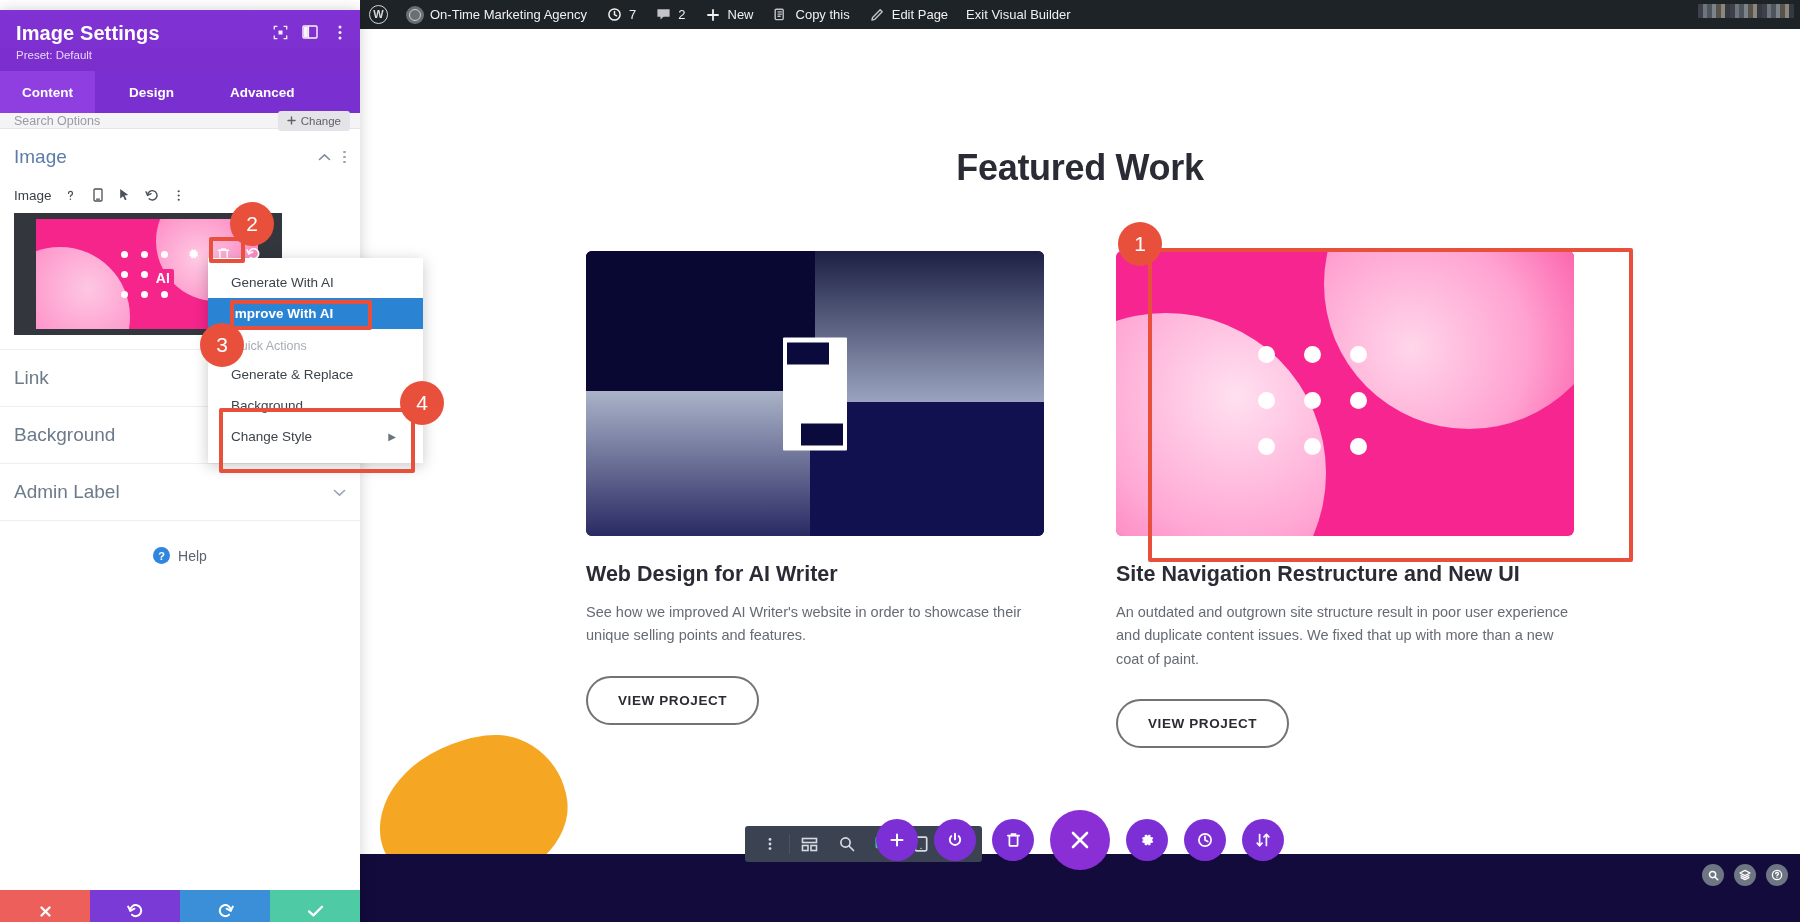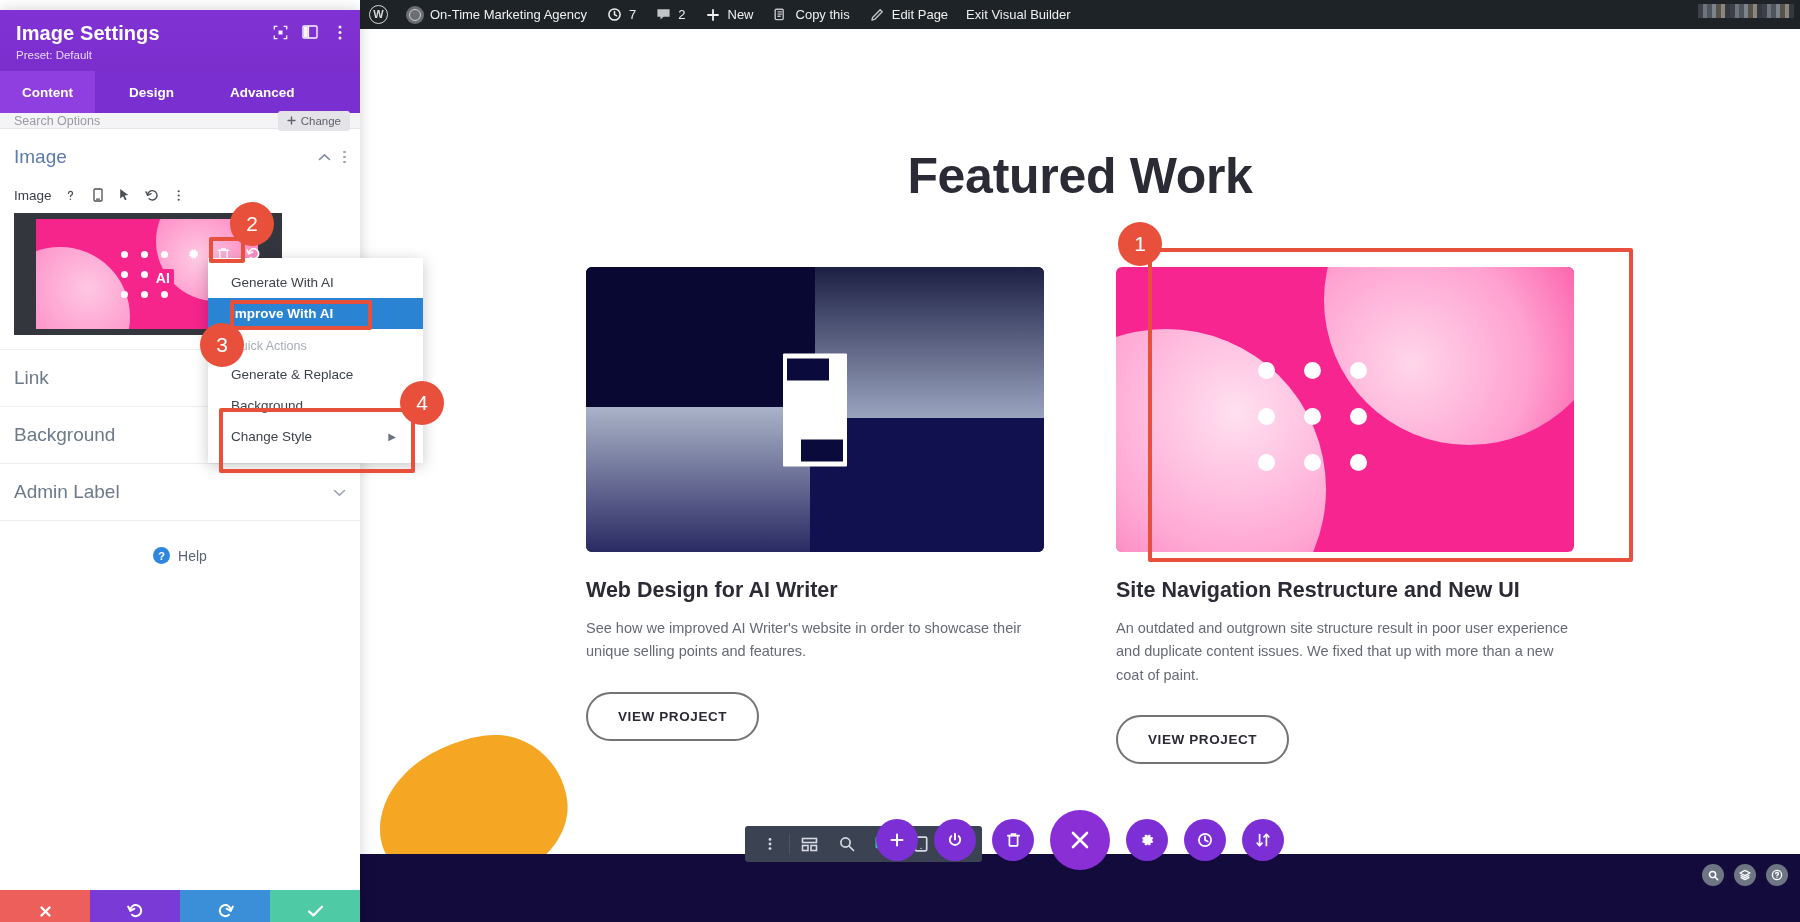--- a/index.html
+++ b/index.html
@@ -187,21 +187,21 @@
   .badge.b2 { left: 230px; top: 202px; }
   .badge.b3 { left: 200px; top: 323px; }
   .badge.b4 { left: 400px; top: 381px; }
 
   
   .canvas {
     position: absolute; left: 360px; top: 29px; right: 0; bottom: 0;
     background: #fff; overflow: hidden;
   }
   .vb-title {
-    text-align: center; font-size: 50px; font-weight: 700; color: #2b2b35;
+    text-align: center; font-size: 36px; font-weight: 700; color: #2b2b35;
     margin-top: 118px; letter-spacing: -.3px;
   }
   .cards {
     display: flex; gap: 72px; justify-content: center; margin-top: 62px;
   }
   .card { width: 458px; }
   .card-img { width: 458px; height: 285px; border-radius: 6px; overflow: hidden; position: relative; }
 
   
   .img-dark { background: #0b0b3a; position: relative; }

